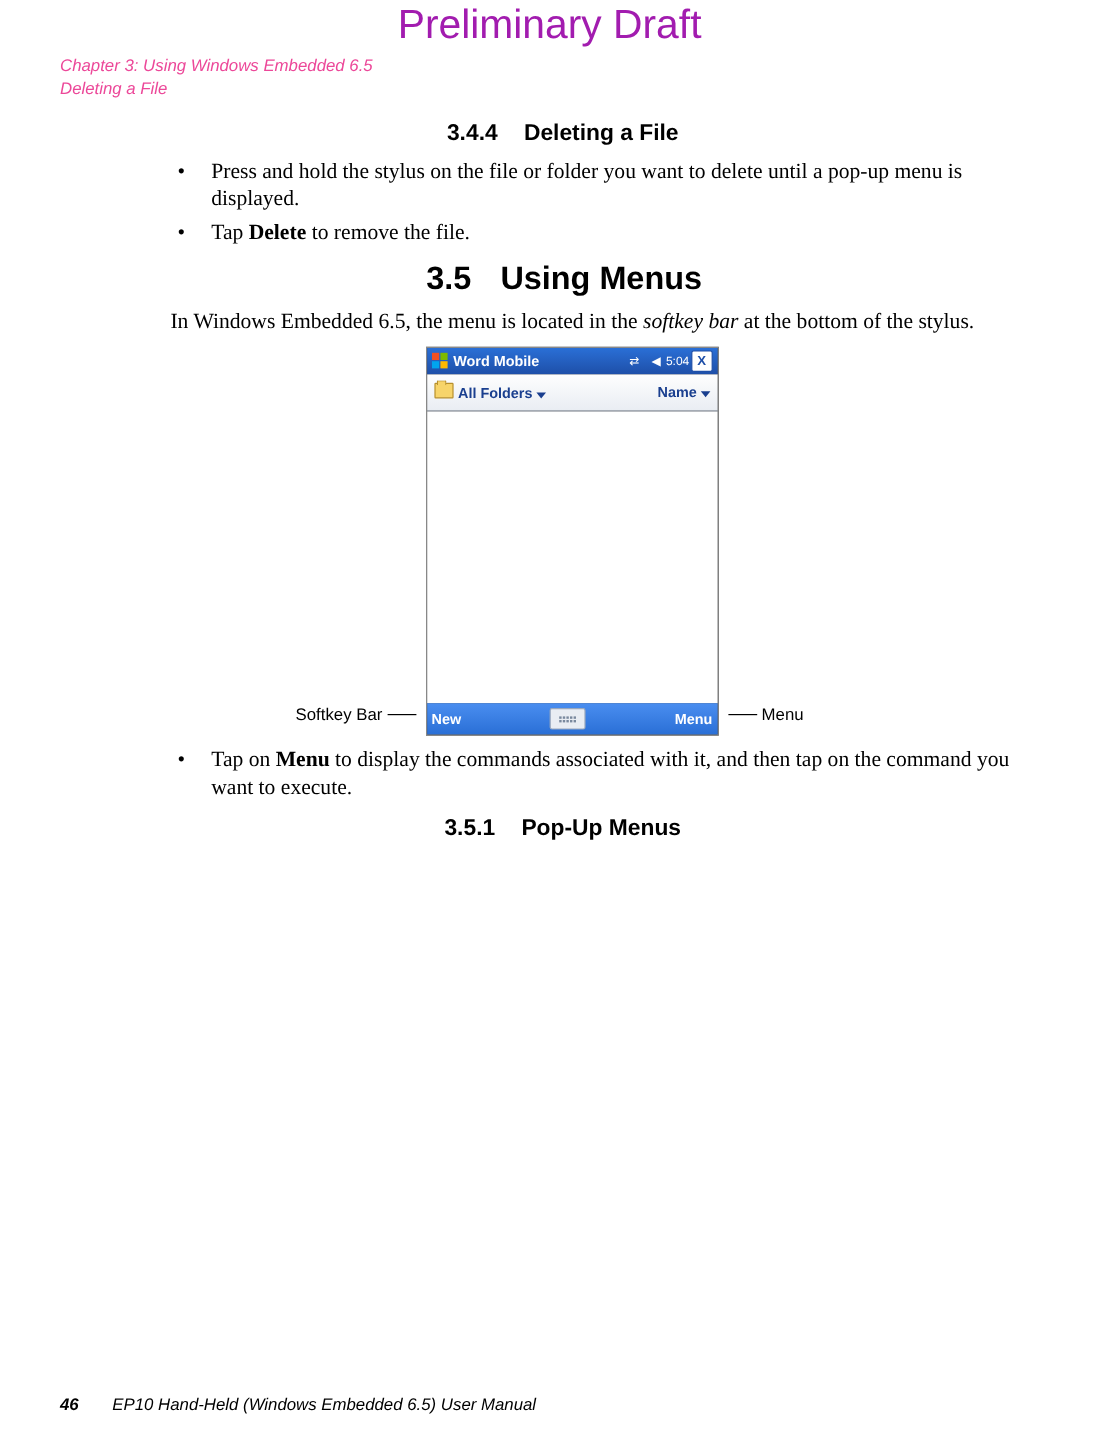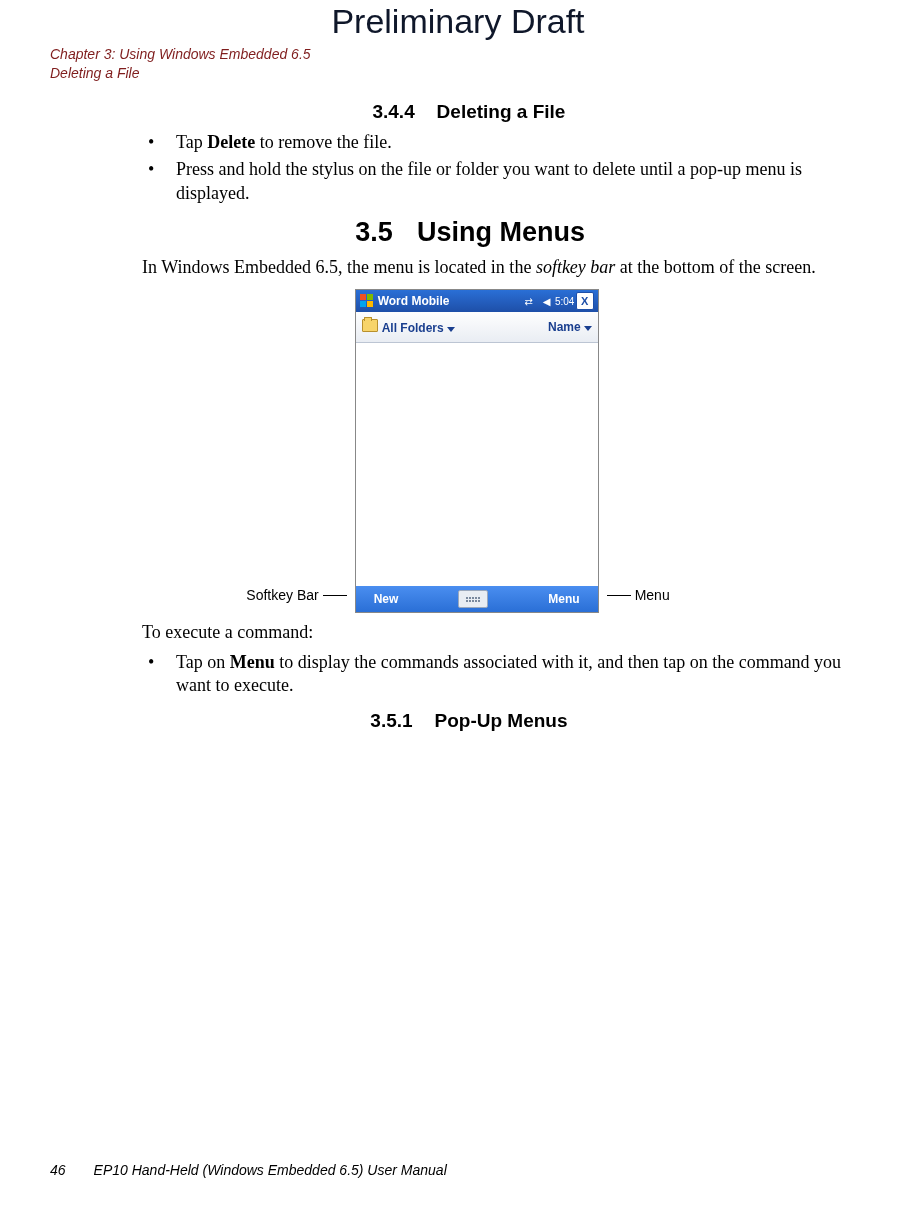--- a/index.html
+++ b/index.html
@@ -12,32 +12,32 @@
     color: #000;
     position: relative;
     background: #fff;
   }
   .page {
     padding: 0 50px 0 50px;
     box-sizing: border-box;
   }
   .watermark {
     text-align: center;
-    color: #0f172a;
+    color: #a21caf;
     font-size: 34px;
     font-family: Arial, sans-serif;
     font-weight: 400;
     margin-top: 2px;
     margin-bottom: 4px;
   }
   .chapter-header {
     font-family: "Trebuchet MS", Arial, sans-serif;
     font-style: italic;
     font-size: 14px;
-    color: #7f1d1d;
+    color: #ec4899;
     line-height: 1.35;
     margin-bottom: 18px;
   }
   .section-heading {
     font-family: "Trebuchet MS", Arial, sans-serif;
     font-weight: bold;
     font-size: 19px;
     margin-top: 12px;
     margin-bottom: 8px;
     text-align: center;
@@ -139,67 +139,67 @@
     display:flex;align-items:center;justify-content:space-between;
     padding:4px 6px;color:#1a3f8f;font-weight:bold;
   }
   .folder-icon{width:14px;height:11px;background:#f7d46a;border:1px solid #b8902c;border-radius:1px;margin-right:4px;display:inline-block;position:relative;}
   .folder-icon::before{content:"";position:absolute;top:-3px;left:1px;width:6px;height:3px;background:#f7d46a;border:1px solid #b8902c;border-bottom:none;border-radius:1px 1px 0 0;}
   .dropdown-arrow{display:inline-block;margin-left:3px;width:0;height:0;border-left:4px solid transparent;border-right:4px solid transparent;border-top:5px solid #1a3f8f;vertical-align:middle;}
   .content-area{flex:1;background:#fff;}
   .softkeybar{
     height:26px;background:linear-gradient(#4a8ef0,#2a6fd6);
     display:flex;align-items:center;justify-content:space-between;
-    color:#fff;font-weight:bold;padding:0 18px;
+    color:#fff;font-weight:bold;padding:0 4px;
   }
   .kbd-icon{
     width:28px;height:16px;background:#e9edf3;border:1px solid #9aa8bd;border-radius:2px;
     display:flex;align-items:center;justify-content:center;
   }
   .kbd-icon .dots{display:grid;grid-template-columns:repeat(5,2px);grid-template-rows:repeat(2,2px);gap:1px;}
   .kbd-icon .dots span{background:#7a899e;width:2px;height:2px;}
   
   .footer {
     position: absolute;
     bottom: 30px;
     left: 50px;
     font-family: "Trebuchet MS", Arial, sans-serif;
     font-style: italic;
     font-size: 14px;
   }
-  .footer .pagenum{font-weight:normal;font-style:italic;margin-right:28px;}
+  .footer .pagenum{font-weight:bold;font-style:italic;margin-right:28px;}
 </style>
 </head>
 <body>
 
 <div class="page">
   <div class="watermark">Preliminary Draft</div>
 
   <div class="chapter-header">
     <div>Chapter 3:  Using Windows Embedded 6.5</div>
     <div>Deleting a File</div>
   </div>
 
   <div class="section-heading">
     <span class="num">3.4.4</span><span>Deleting a File</span>
   </div>
   <ul class="bullets">
     <li>
+      <span>Press and hold the stylus on the file or folder you want to delete until a pop-up menu is displayed.</span>
+    </li>
+    <li>
       <span>Tap </span><span class="bold">Delete</span><span> to remove the file.</span>
     </li>
-    <li>
-      <span>Press and hold the stylus on the file or folder you want to delete until a pop-up menu is displayed.</span>
-    </li>
   </ul>
 
   <div class="section-heading big">
     <span class="num">3.5</span><span>Using Menus</span>
   </div>
   <div class="body-text">
-    <span>In Windows Embedded 6.5, the menu is located in the </span><span class="italic">softkey bar</span><span> at the bottom of the screen.</span>
+    <span>In Windows Embedded 6.5, the menu is located in the </span><span class="italic">softkey bar</span><span> at the bottom of the stylus.</span>
   </div>
 
   <div class="figure-wrap">
     <div class="callout-left">
       <span>Softkey Bar</span>
       <span class="callout-line"></span>
     </div>
 
     <div class="device">
       <div class="titlebar">
@@ -243,21 +243,20 @@
         <span>Menu</span>
       </div>
     </div>
 
     <div class="callout-right">
       <span class="callout-line"></span>
       <span>Menu</span>
     </div>
   </div>
 
-  <div class="body-text">To execute a command:</div>
   <ul class="bullets">
     <li>
       <span>Tap on </span><span class="bold">Menu</span><span> to display the commands associated with it, and then tap on the command you want to execute.</span>
     </li>
   </ul>
 
   <div class="section-heading">
     <span class="num">3.5.1</span><span>Pop-Up Menus</span>
   </div>
 </div>

